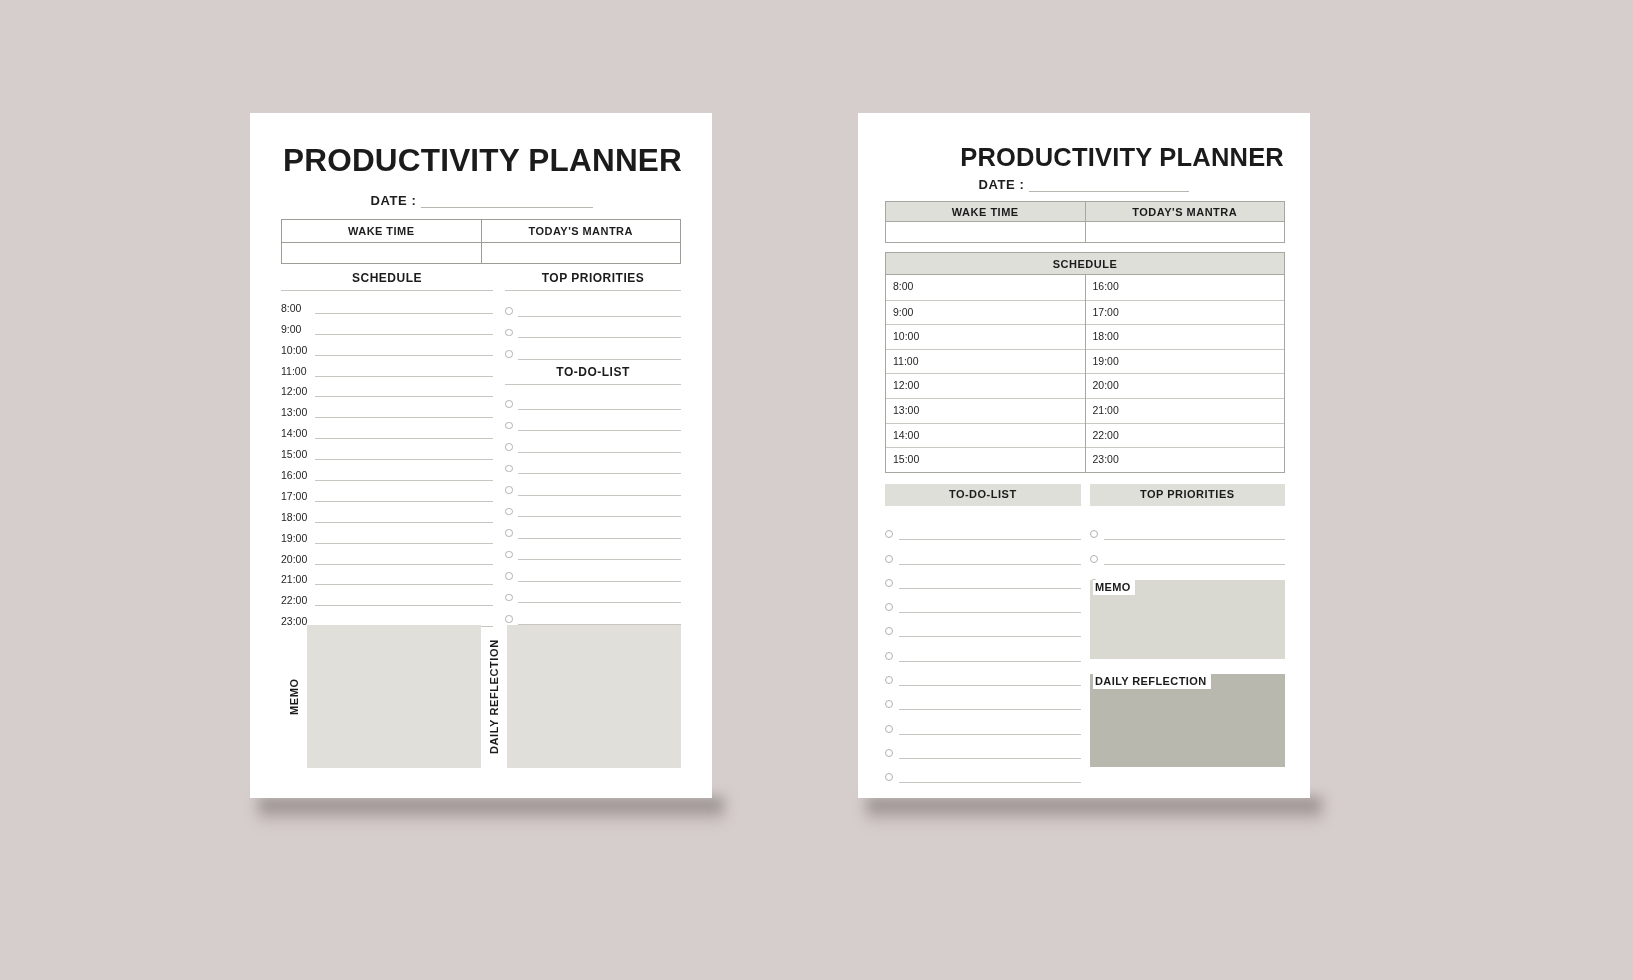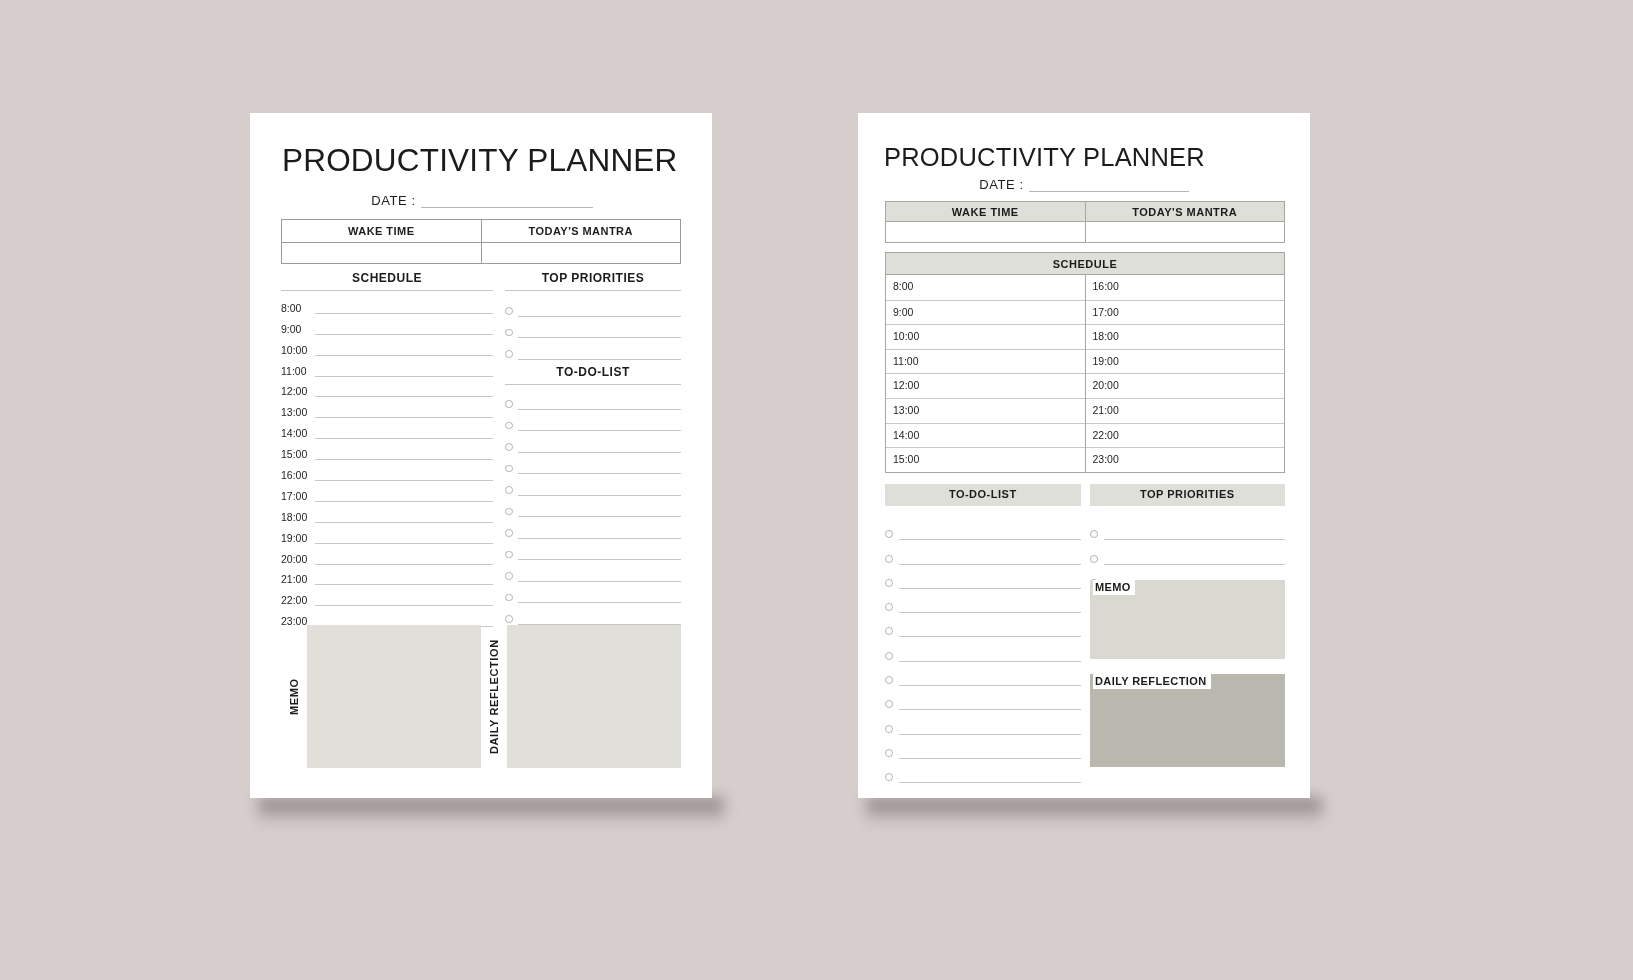--- a/index.html
+++ b/index.html
@@ -48,34 +48,34 @@
   }
   #page-right {
     left: 858px;
     top: 113px;
     width: 452px;
     height: 685px;
   }
 
   
   .title {
-    font-weight: normal;
+    font-weight: bold;
     letter-spacing: .2px;
     color: #1b1b1b;
-    text-align: left;
+    text-align: right;
   }
   .date-row {
     display: flex;
     align-items: flex-end;
     justify-content: center;
     gap: 5px;
   }
   .date-label {
     font-size: 13px;
-    font-weight: normal;
+    font-weight: bold;
     letter-spacing: .6px;
     color: #1d1d1d;
     white-space: nowrap;
   }
   .date-rule {
     border-bottom: 1px solid #b9b6b2;
     height: 11px;
   }
 
   

